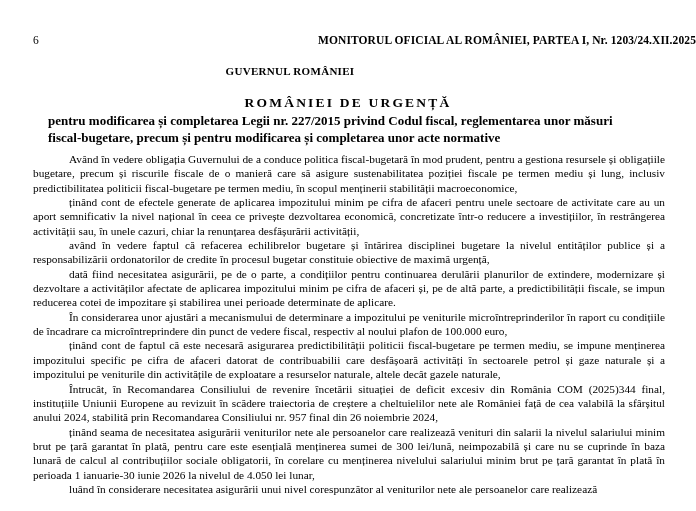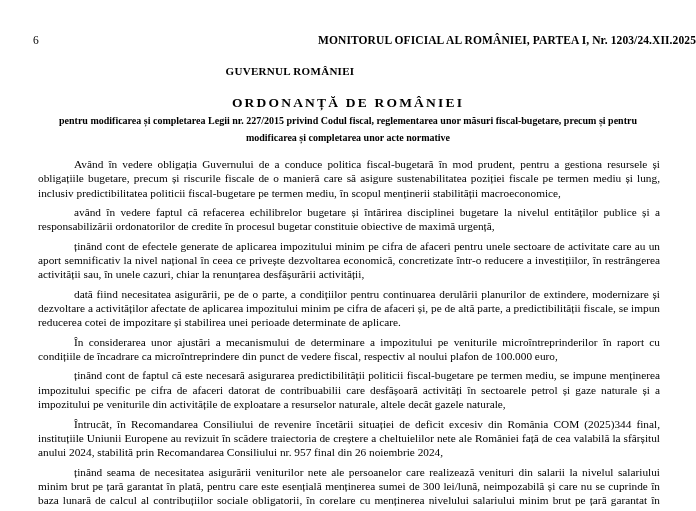--- a/index.html
+++ b/index.html
@@ -60,65 +60,65 @@
     text-align: center;
     font-size: 13.5px;
     font-weight: bold;
     letter-spacing: 2.2px;
   }
   .subtitle {
     position: absolute;
     top: 112px;
     left: 48px;
     width: 600px;
-    text-align: center;
-    font-size: 10px;
+    text-align: left;
+    font-size: 13px;
     font-weight: bold;
     line-height: 17px;
     font-family: Liberation Serif, serif;
   }
   .body-text {
     position: absolute;
     top: 152px;
     left: 33px;
     width: 632px;
     font-size: 11.3px;
     line-height: 14.35px;
     text-align: justify;
   }
   .body-text p {
-    margin: 5px;
+    margin: 0;
     text-indent: 36px;
     text-align: justify;
     text-justify: inter-word;
   }
   .body-text p.last {
     text-align: left;
   }
 </style>
 </head>
 <body>
 
 <div class="page">
 
   <div class="header-row">
     <div class="page-number">6</div>
     <div class="header-title">MONITORUL OFICIAL AL ROMÂNIEI, PARTEA I, Nr. 1203/24.XII.2025</div>
   </div>
 
   <div class="gov-title">GUVERNUL ROMÂNIEI</div>
 
-  <div class="oug-title">ORDONANȚĂ DE ROMÂNIEI</div>
+  <div class="oug-title">ROMÂNIEI DE URGENȚĂ</div>
 
   <div class="subtitle">pentru modificarea și completarea Legii nr. 227/2015 privind Codul fiscal, reglementarea unor măsuri fiscal-bugetare, precum și pentru modificarea și completarea unor acte normative</div>
 
   <div class="body-text">
     <p>Având în vedere obligația Guvernului de a conduce politica fiscal-bugetară în mod prudent, pentru a gestiona resursele și obligațiile bugetare, precum și riscurile fiscale de o manieră care să asigure sustenabilitatea poziției fiscale pe termen mediu și lung, inclusiv predictibilitatea politicii fiscal-bugetare pe termen mediu, în scopul menținerii stabilității macroeconomice,</p>
+    <p>ținând cont de efectele generate de aplicarea impozitului minim pe cifra de afaceri pentru unele sectoare de activitate care au un aport semnificativ la nivel național în ceea ce privește dezvoltarea economică, concretizate într-o reducere a investițiilor, în restrângerea activității sau, în unele cazuri, chiar la renunțarea desfășurării activității,</p>
     <p>având în vedere faptul că refacerea echilibrelor bugetare și întărirea disciplinei bugetare la nivelul entităților publice și a responsabilizării ordonatorilor de credite în procesul bugetar constituie obiective de maximă urgență,</p>
-    <p>ținând cont de efectele generate de aplicarea impozitului minim pe cifra de afaceri pentru unele sectoare de activitate care au un aport semnificativ la nivel național în ceea ce privește dezvoltarea economică, concretizate într-o reducere a investițiilor, în restrângerea activității sau, în unele cazuri, chiar la renunțarea desfășurării activității,</p>
     <p>dată fiind necesitatea asigurării, pe de o parte, a condițiilor pentru continuarea derulării planurilor de extindere, modernizare și dezvoltare a activităților afectate de aplicarea impozitului minim pe cifra de afaceri și, pe de altă parte, a predictibilității fiscale, se impun reducerea cotei de impozitare și stabilirea unei perioade determinate de aplicare.</p>
     <p>În considerarea unor ajustări a mecanismului de determinare a impozitului pe veniturile microîntreprinderilor în raport cu condițiile de încadrare ca microîntreprindere din punct de vedere fiscal, respectiv al noului plafon de 100.000 euro,</p>
     <p>ținând cont de faptul că este necesară asigurarea predictibilității politicii fiscal-bugetare pe termen mediu, se impune menținerea impozitului specific pe cifra de afaceri datorat de contribuabilii care desfășoară activități în sectoarele petrol și gaze naturale și a impozitului pe veniturile din activitățile de exploatare a resurselor naturale, altele decât gazele naturale,</p>
     <p>Întrucât, în Recomandarea Consiliului de revenire încetării situației de deficit excesiv din România COM (2025)344 final, instituțiile Uniunii Europene au revizuit în scădere traiectoria de creștere a cheltuielilor nete ale României față de cea valabilă la sfârșitul anului 2024, stabilită prin Recomandarea Consiliului nr. 957 final din 26 noiembrie 2024,</p>
     <p>ținând seama de necesitatea asigurării veniturilor nete ale persoanelor care realizează venituri din salarii la nivelul salariului minim brut pe țară garantat în plată, pentru care este esențială menținerea sumei de 300 lei/lună, neimpozabilă și care nu se cuprinde în baza lunară de calcul al contribuțiilor sociale obligatorii, în corelare cu menținerea nivelului salariului minim brut pe țară garantat în plată în perioada 1 ianuarie-30 iunie 2026 la nivelul de 4.050 lei lunar,</p>
     <p class="last">luând în considerare necesitatea asigurării unui nivel corespunzător al veniturilor nete ale persoanelor care realizează</p>
   </div>
 
 </div>
 

